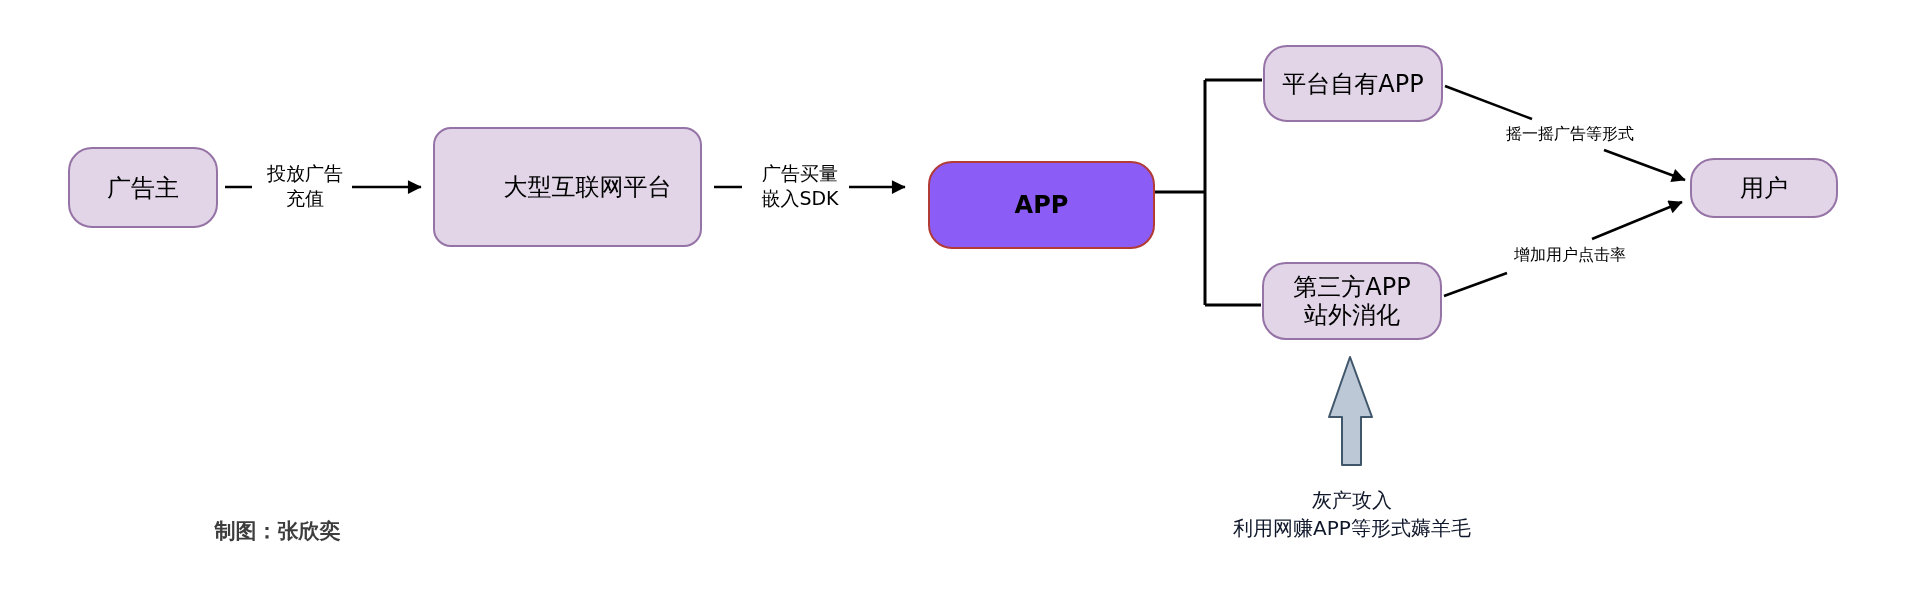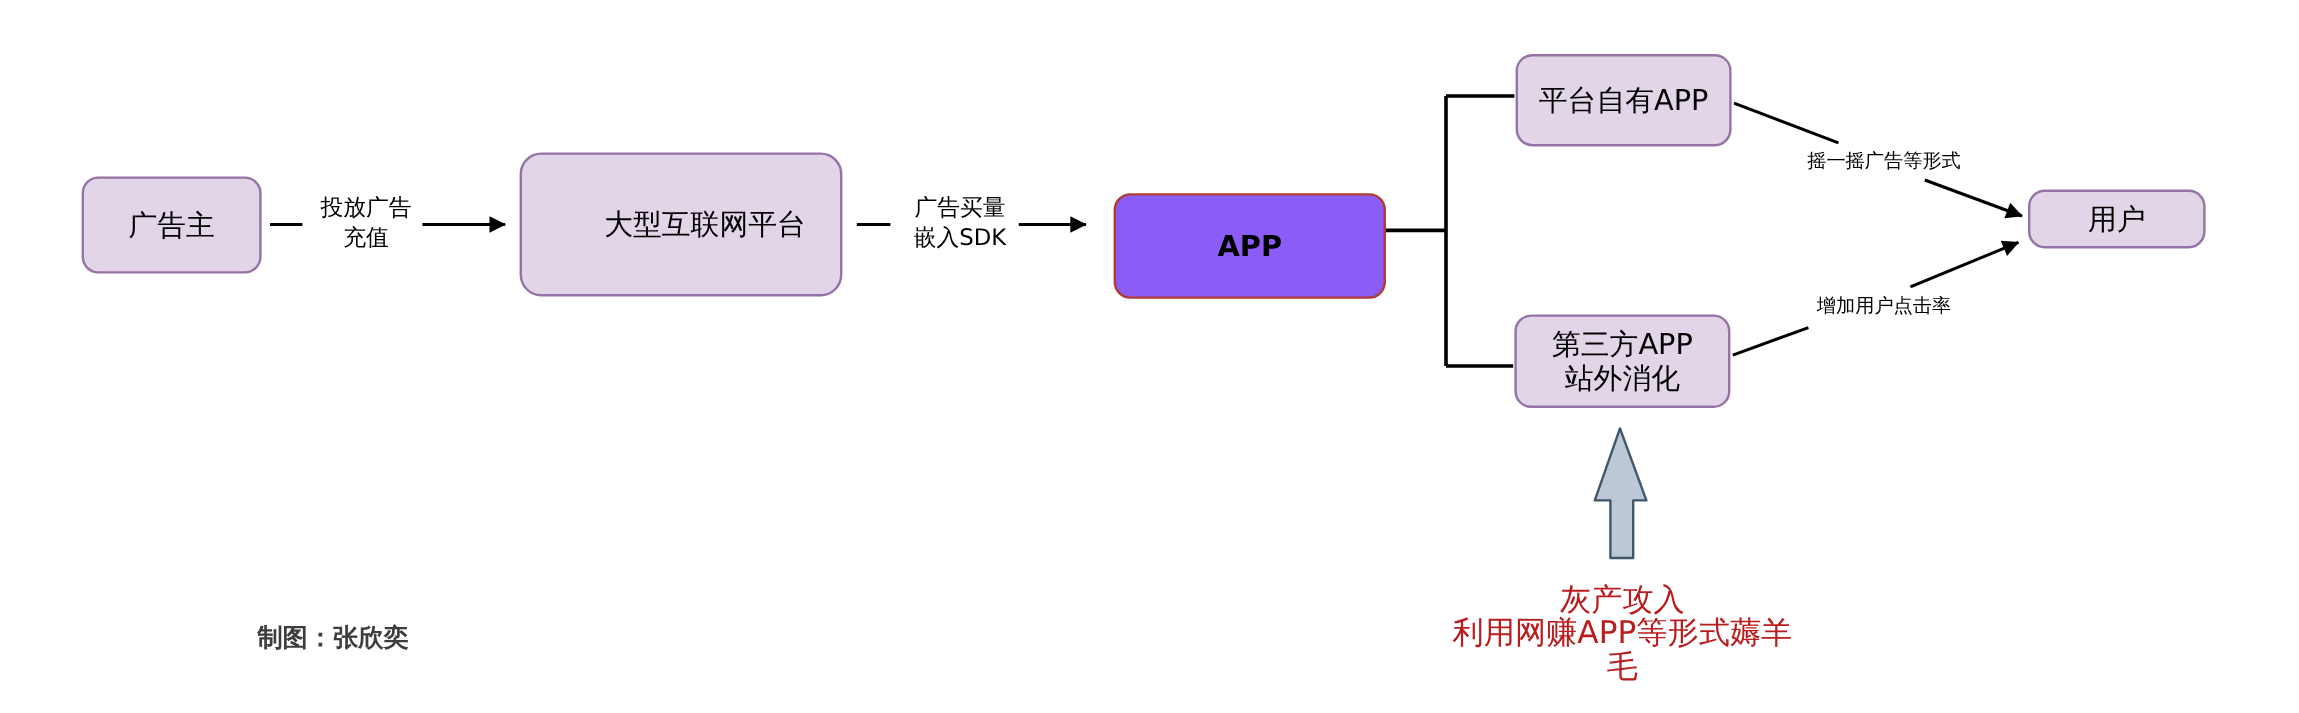--- a/index.html
+++ b/index.html
@@ -11,21 +11,21 @@
     overflow:hidden;
   }
   #edges{position:absolute;left:0;top:0;z-index:1;}
   .node{
     position:absolute;z-index:2;
     box-sizing:border-box;
     display:flex;align-items:center;justify-content:center;
     text-align:center;
     background:#E1D5E7;
     border:2.5px solid #9673A6;
-    border-radius:14px;
+    border-radius:24px;
     color:#000000;
     font-size:24px;
     line-height:28px;
   }
   .node.red{
     background:#8b5cf6;
     border-color:#B23B35;
     font-weight:bold;
     margin-top:16px;
   }
@@ -41,22 +41,22 @@
   .diag-label{
     position:absolute;z-index:2;
     text-align:center;
     color:#000000;
     font-size:16px;
     white-space:nowrap;
   }
   .annotation{
     position:absolute;z-index:2;
     text-align:center;
-    color:#b91c1c;
-    font-size:26px;
+    color:#0f172a;
+    font-size:20px;
     line-height:28px;
   }
   .credit{
     position:absolute;z-index:2;
     text-align:center;
     color:#3d3d3d;
     font-size:21px;
     line-height:30px;
     font-weight:bold;
   }
@@ -106,21 +106,21 @@
     <span>平台自有APP</span>
   </div>
 
   <div class="node" style="left:1262px;top:262px;width:180px;height:78px;">
     <span>
       <span>第三方APP</span><br>
       <span>站外消化</span>
     </span>
   </div>
 
-  <div class="node" style="left:1690px;top:158px;width:148px;height:49px;">
+  <div class="node" style="left:1690px;top:158px;width:148px;height:60px;">
     <span>用户</span>
   </div>
 
   <div class="edge-label" style="left:240px;top:161px;width:130px;">
     <span>投放广告</span><br>
     <span>充值</span>
   </div>
 
   <div class="edge-label" style="left:740px;top:161px;width:120px;">
     <span>广告买量</span><br>

